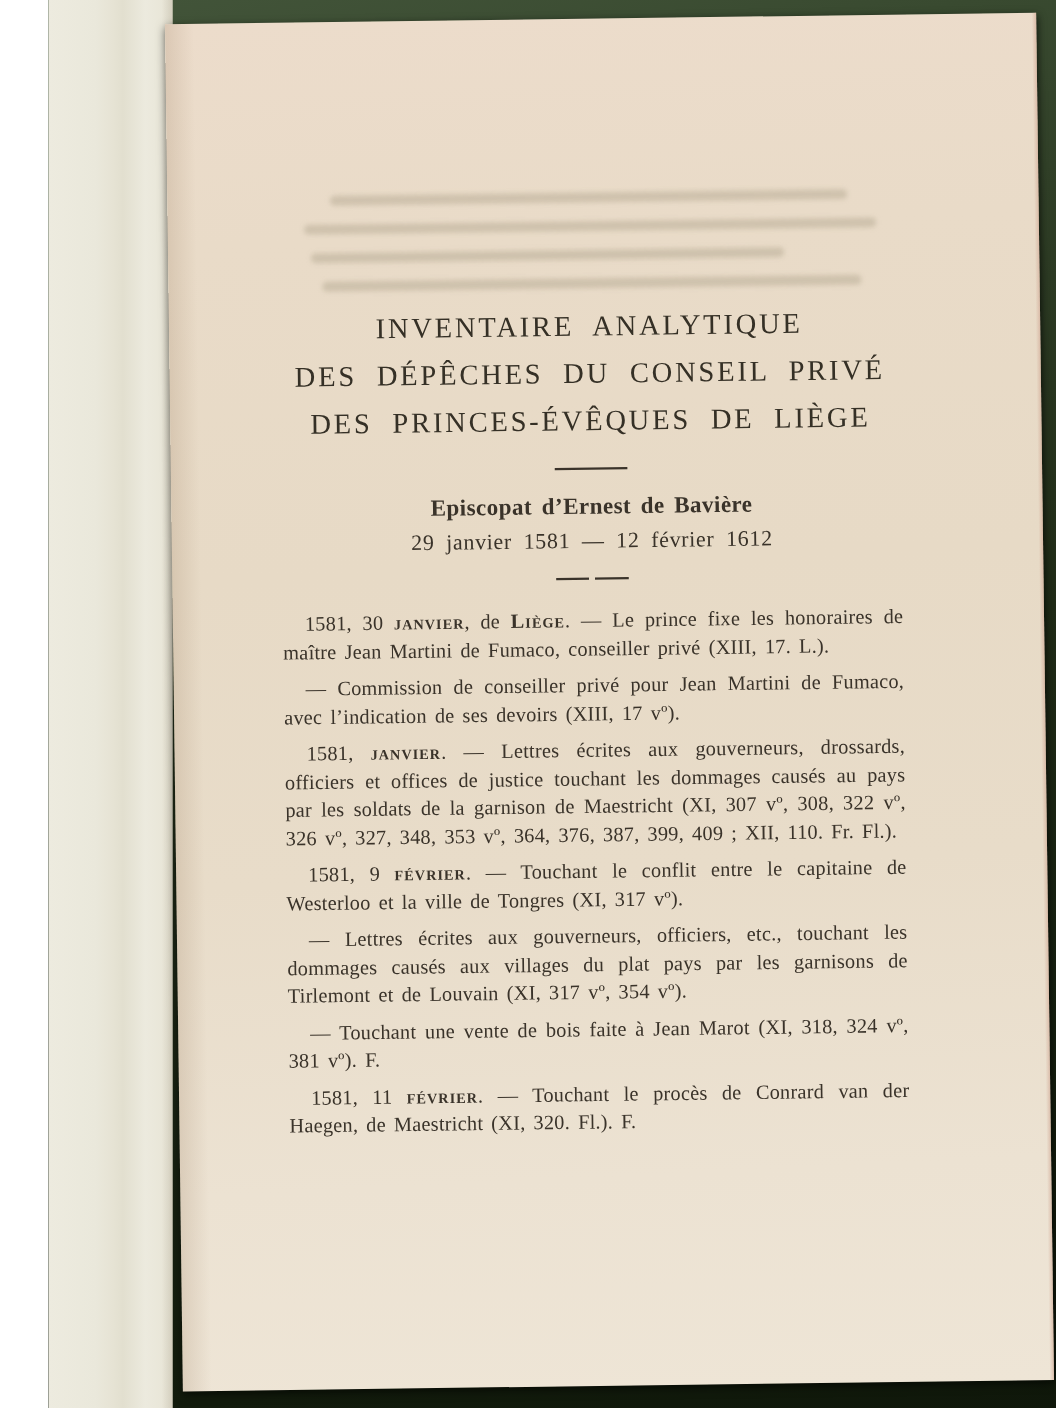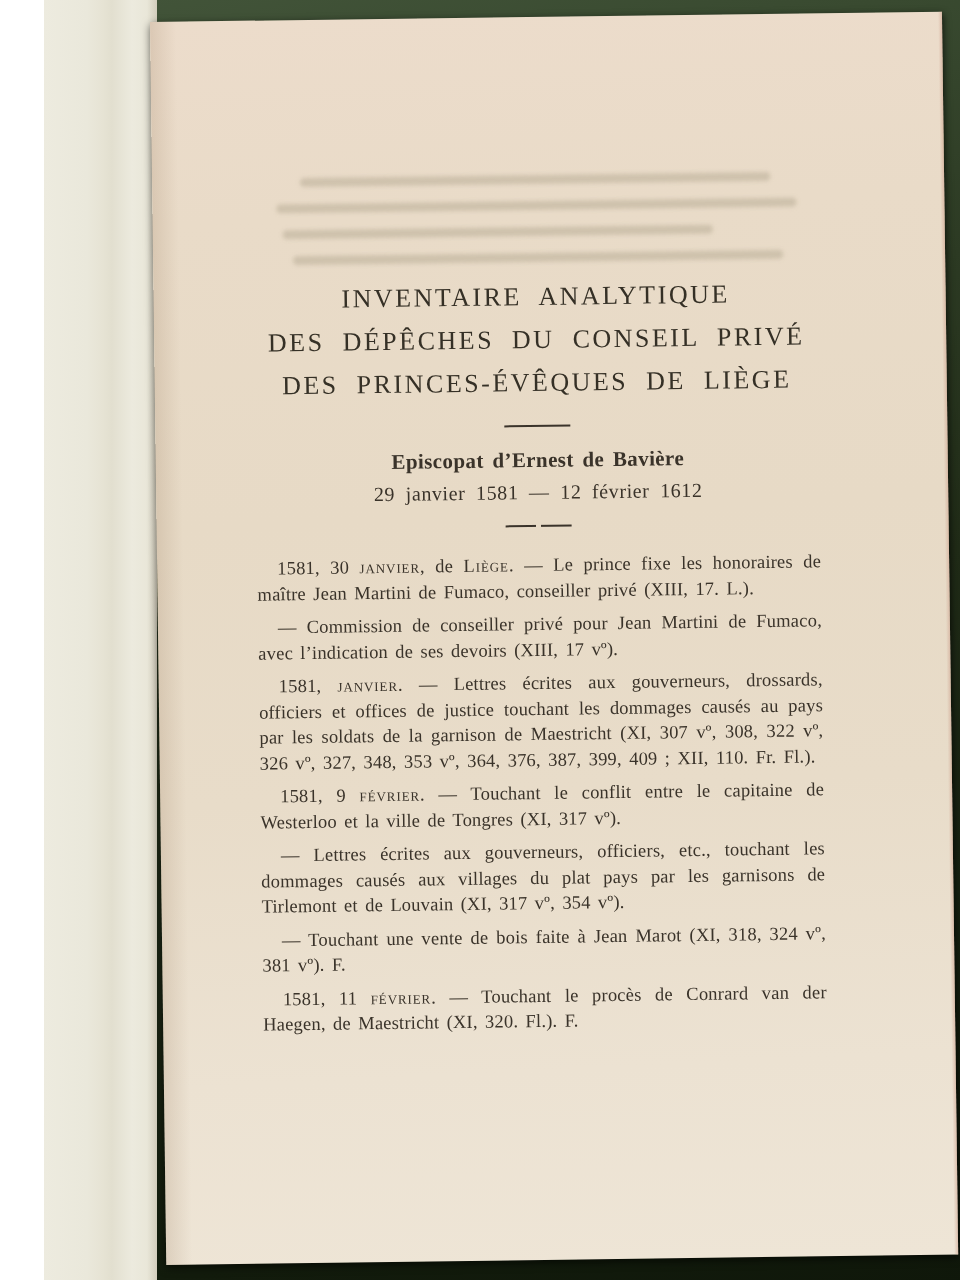--- a/index.html
+++ b/index.html
@@ -149,21 +149,21 @@
     margin: 0 0 8px 0;
     font-size: 18.5px;
     line-height: 25.5px;
     text-align: justify;
     text-indent: 20px;
     word-spacing: 2.5px;
     letter-spacing: 0.2px;
   }
   .entry:last-child { margin-bottom: 0; }
 
-  .sc { font-variant: small-caps; letter-spacing: 0.9px; }
+  .sc { font-variant: small-caps; letter-spacing: 0.9px; font-weight: bold; }
 </style>
 </head>
 <body>
 
 <div class="scene">
 
   <div class="left-pages"></div>
 
   <div class="page">
     <div class="page-inner">

